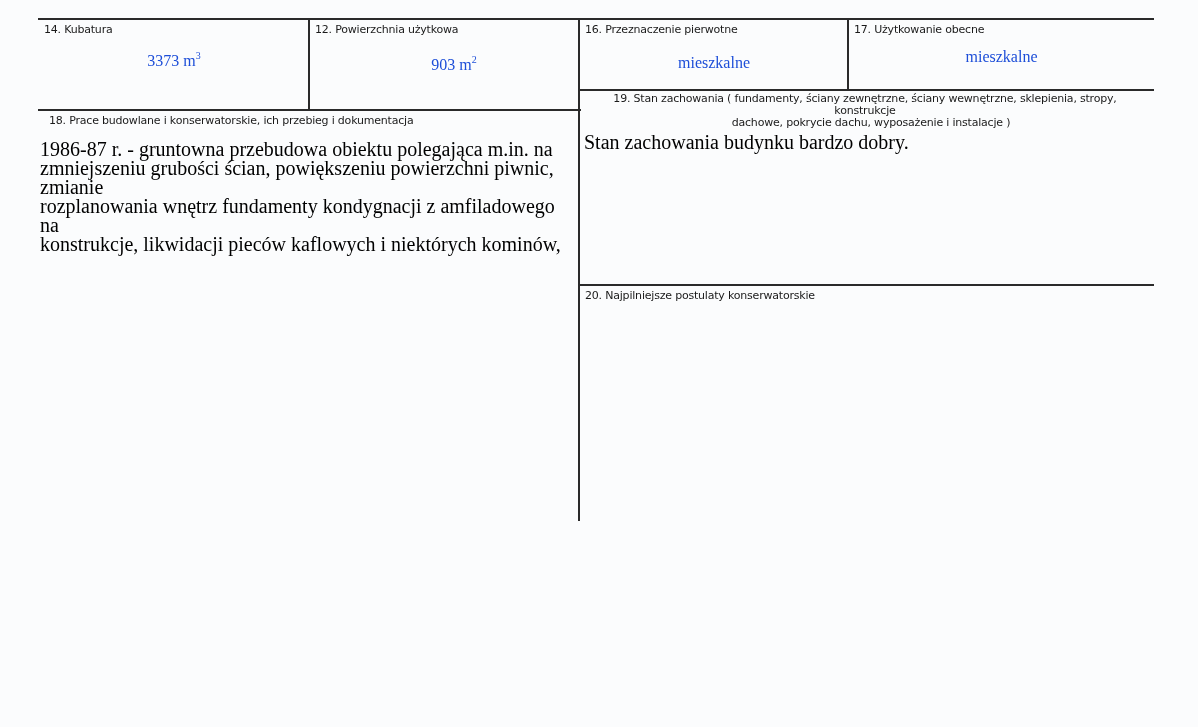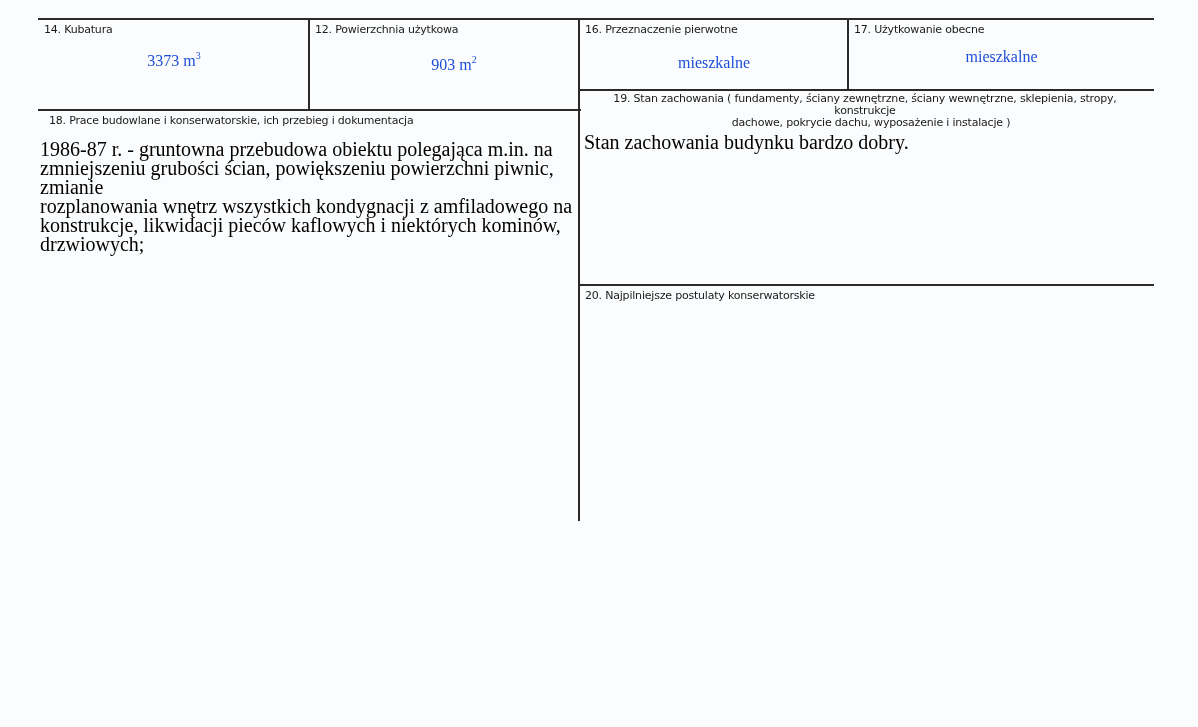--- a/index.html
+++ b/index.html
@@ -89,23 +89,22 @@
 <div class="label" style="left:585px; top:23px;">16. Przeznaczenie pierwotne</div>
 <div class="value" style="left:580px; top:53px; width:268px;">mieszkalne</div>
 
 <div class="label" style="left:854px; top:23px;">17. Użytkowanie obecne</div>
 <div class="value" style="left:849px; top:47px; width:305px;">mieszkalne</div>
 
 <div class="label" style="left:49px; top:114px;">18. Prace budowlane i konserwatorskie, ich przebieg i dokumentacja</div>
 <div class="body-text" style="left:40px; top:140px; width:536px;">
   <div>1986-87 r. - gruntowna przebudowa obiektu polegająca m.in. na</div>
   <div>zmniejszeniu grubości ścian, powiększeniu powierzchni piwnic, zmianie</div>
-  <div>rozplanowania wnętrz wszystkich kondygnacji z amfiladowego na</div>
+  <div>rozplanowania wnętrz fundamenty kondygnacji z amfiladowego na</div>
   <div>konstrukcje, likwidacji pieców kaflowych i niektórych kominów,</div>
-  <div>drzwiowych;</div>
 </div>
 
 <div class="label multi" style="left:585px; top:93px; width:560px;text-align:center;">
   <span>19. Stan zachowania ( fundamenty, ściany zewnętrzne, ściany wewnętrzne, sklepienia, stropy, konstrukcje</span>
   <span class="indent">dachowe, pokrycie dachu, wyposażenie i instalacje )</span>
 </div>
 <div class="body-text" style="left:584px; top:133px;">Stan zachowania budynku bardzo dobry.</div>
 
 <div class="label" style="left:585px; top:289px;text-align:center;">20. Najpilniejsze postulaty konserwatorskie</div>
 <div class="body-text" style="left:584px; top:310px;"></div>

